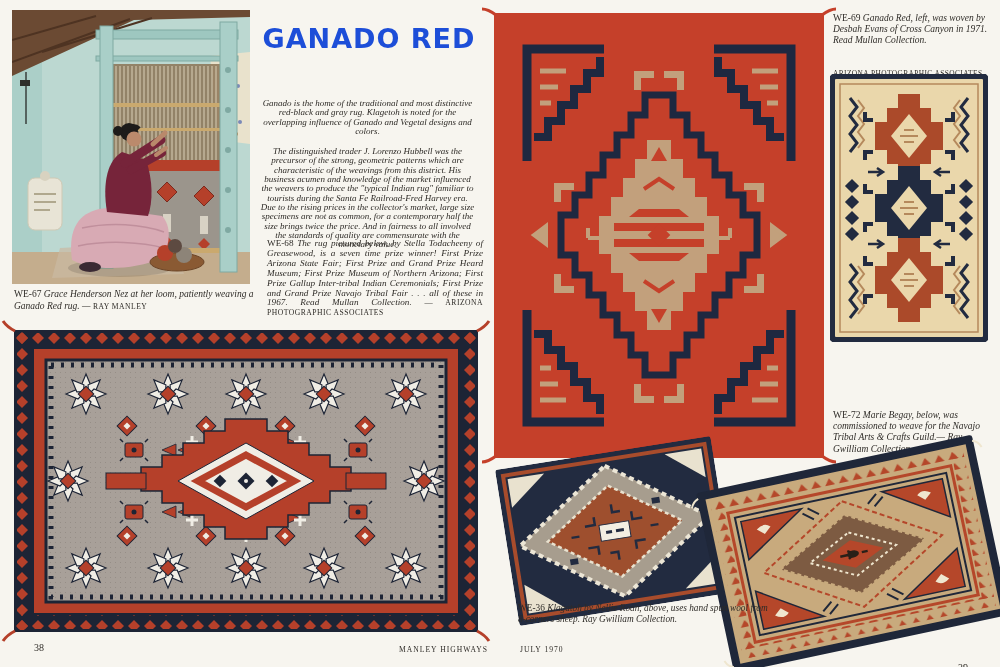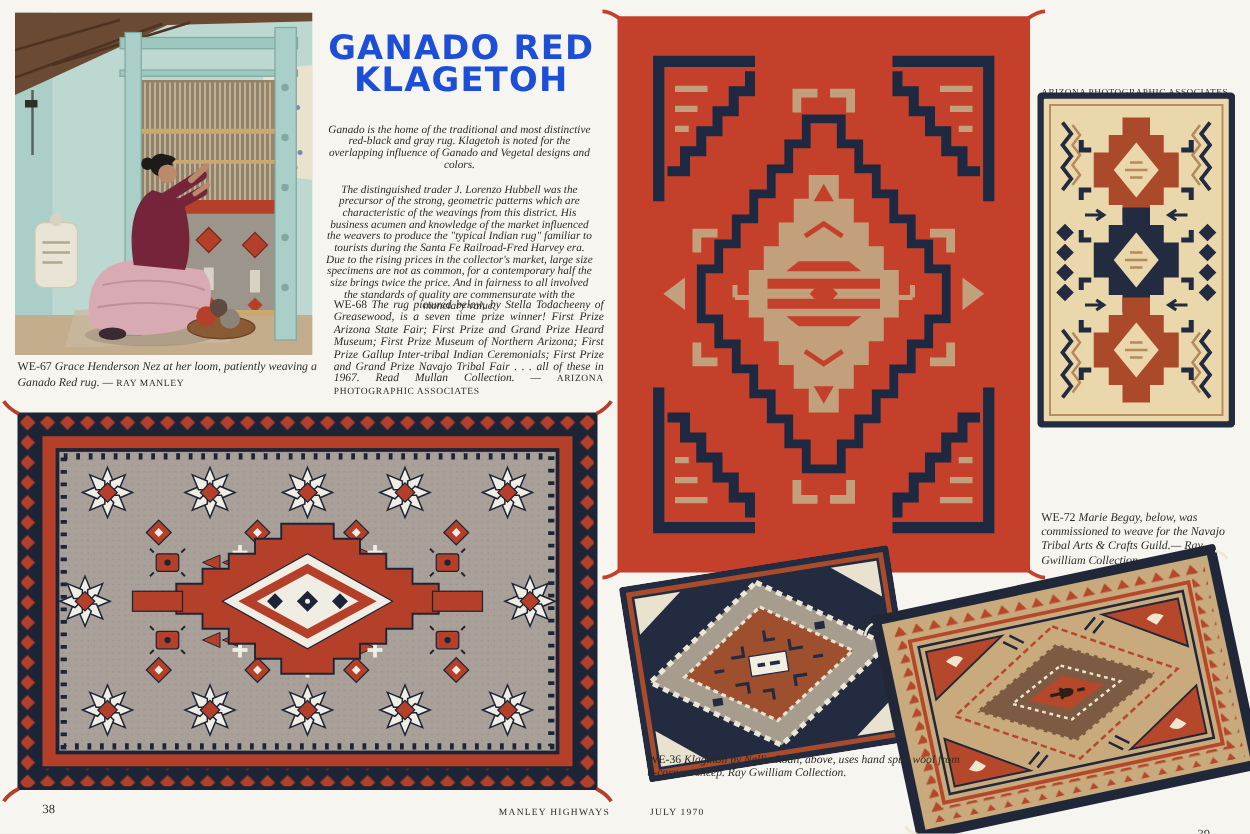--- a/index.html
+++ b/index.html
@@ -121,21 +121,20 @@
       <path d="M22,184 h22 M22,192 h22 M22,200 h16" stroke="#b0a88e" stroke-width="2"></path>
       <ellipse cx="165" cy="252" rx="27" ry="9" fill="#8a5a33" stroke="#6b4426"></ellipse>
       <circle cx="153" cy="243" r="8" fill="#b5402a"></circle>
       <circle cx="172" cy="245" r="8" fill="#8d8478"></circle>
       <circle cx="163" cy="236" r="7" fill="#5d4a41"></circle>
     </svg>
   </div>
 
   <div id="title" class="abs">
     <div>GANADO RED</div>
-    <div>KLAGETOH</div>
   </div>
 
   <div id="intro" class="abs">
     <p>Ganado is the home of the traditional and most distinctive red-black and gray rug. Klagetoh is noted for the overlapping influence of Ganado and Vegetal designs and colors.</p>
     <p>The distinguished trader J. Lorenzo Hubbell was the precursor of the strong, geometric patterns which are characteristic of the weavings from this district. His business acumen and knowledge of the market influenced the weavers to produce the "typical Indian rug" familiar to tourists during the Santa Fe Railroad-Fred Harvey era. Due to the rising prices in the collector's market, large size specimens are not as common, for a contemporary half the size brings twice the price. And in fairness to all involved the standards of quality are commensurate with the monetary value.</p>
   </div>
 
   <p id="we68cap" class="abs cap"><span class="lbl">WE-68</span> <span>The rug pictured below, by Stella Todacheeny of Greasewood, is a seven time prize winner! First Prize Arizona State Fair; First Prize and Grand Prize Heard Museum; First Prize Museum of Northern Arizona; First Prize Gallup Inter-tribal Indian Ceremonials; First Prize and Grand Prize Navajo Tribal Fair . . . all of these in 1967. Read Mullan Collection. —</span> <span class="sc">ARIZONA PHOTOGRAPHIC ASSOCIATES</span></p>
 
   <p id="we67cap" class="abs cap"><span class="lbl">WE-67</span> <span>Grace Henderson Nez at her loom, patiently weaving a Ganado Red rug. —</span> <span class="sc">RAY MANLEY</span></p>
@@ -283,20 +282,21 @@
       <g stroke="#c2a07c" stroke-width="4" fill="none">
         <path d="M118,225 h-24 m0,0 v-10 M212,225 h24 m0,0 v-10"></path>
         <path d="M40,222 l12,-9 l0,18 z M290,222 l-12,-9 l0,18 z" fill="#c2a07c"></path>
       </g>
       <g stroke="#c5402a" stroke-width="3" fill="none">
         <path d="M2,2 q-8,-6 -14,-6 M328,2 q8,-6 14,-6 M2,443 q-8,6 -14,6 M328,443 q8,6 14,6"></path>
       </g>
     </svg>
   </div>
 
+  <p id="we69cap" class="abs cap rcap"><span class="lbl">WE-69</span> <span>Ganado Red, left, was woven by Desbah Evans of Cross Canyon in 1971. Read Mullan Collection.</span></p>
   <p id="we69credit" class="abs">ARIZONA PHOTOGRAPHIC ASSOCIATES</p>
 
   <div class="abs" style="left:830px;top:74px;width:158px;height:268px;">
     <svg class="fig" width="158" height="268" viewBox="0 0 158 268">
       <defs>
         <g id="med70">
           <path d="M0,-42 h11 v14 h11 v14 h12 v14 v14 h-12 v14 h-11 v14 h-11 h-11 v-14 h-11 v-14 h-12 v-14 v-14 h12 v-14 h11 v-14 z" fill="currentColor"></path>
           <path d="M0,-22 L18,0 L0,22 L-18,0 Z" fill="#ead7ab"></path>
           <path d="M-9,0 h18 M-5,-6 h10 M-5,6 h10" stroke="#b5895c" stroke-width="2"></path>
           <path d="M-36,-16 h-8 v-8 M-36,16 h-8 v8 M36,-16 h8 v-8 M36,16 h8 v8" stroke="#222b40" stroke-width="4" fill="none"></path>

